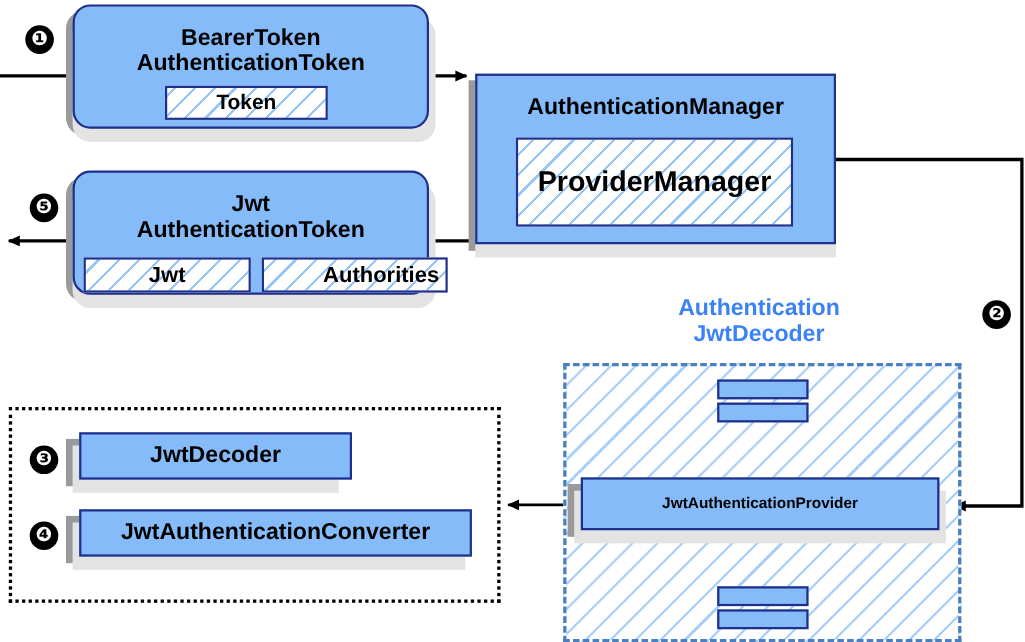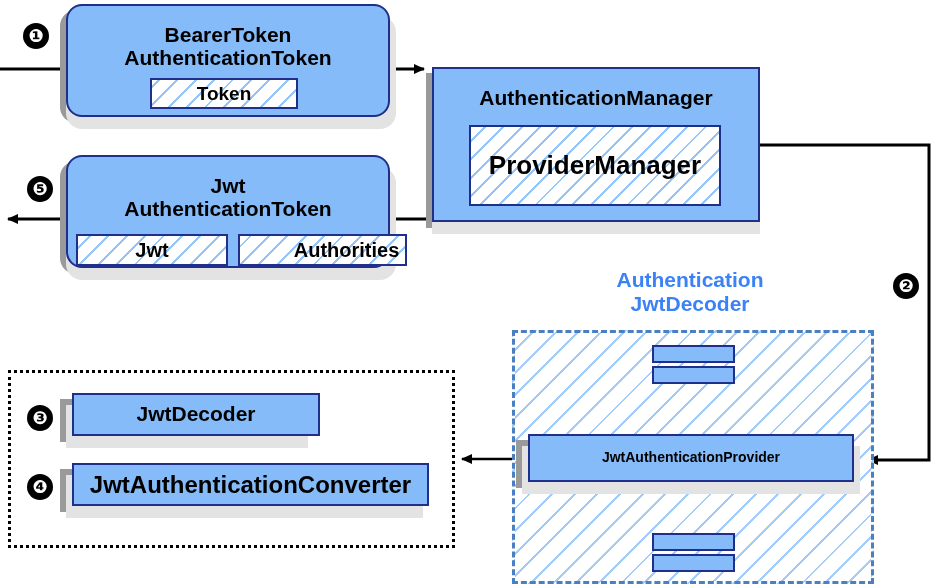--- a/index.html
+++ b/index.html
@@ -251,15 +251,15 @@
   <div class="shadow" style="left:60px; top:399px; width:242px; height:43px;">
     <div class="s1"></div>
       <div class="s2"></div>
   </div>
   <div class="node" style="left:72px; top:393px; width:248px; height:43px; font-size:21px;">JwtDecoder</div>
 
   <div class="shadow" style="left:60px; top:469px; width:357px; height:43px;">
     <div class="s1"></div>
       <div class="s2"></div>
   </div>
-  <div class="node" style="left:72px; top:463px; width:357px; height:43px; font-size:24px;">JwtAuthenticationConverter</div>
+  <div class="node" style="left:72px; top:463px; width:357px; height:43px; font-size:21px;">JwtAuthenticationConverter</div>
 
 </div>
 
 </body></html>

